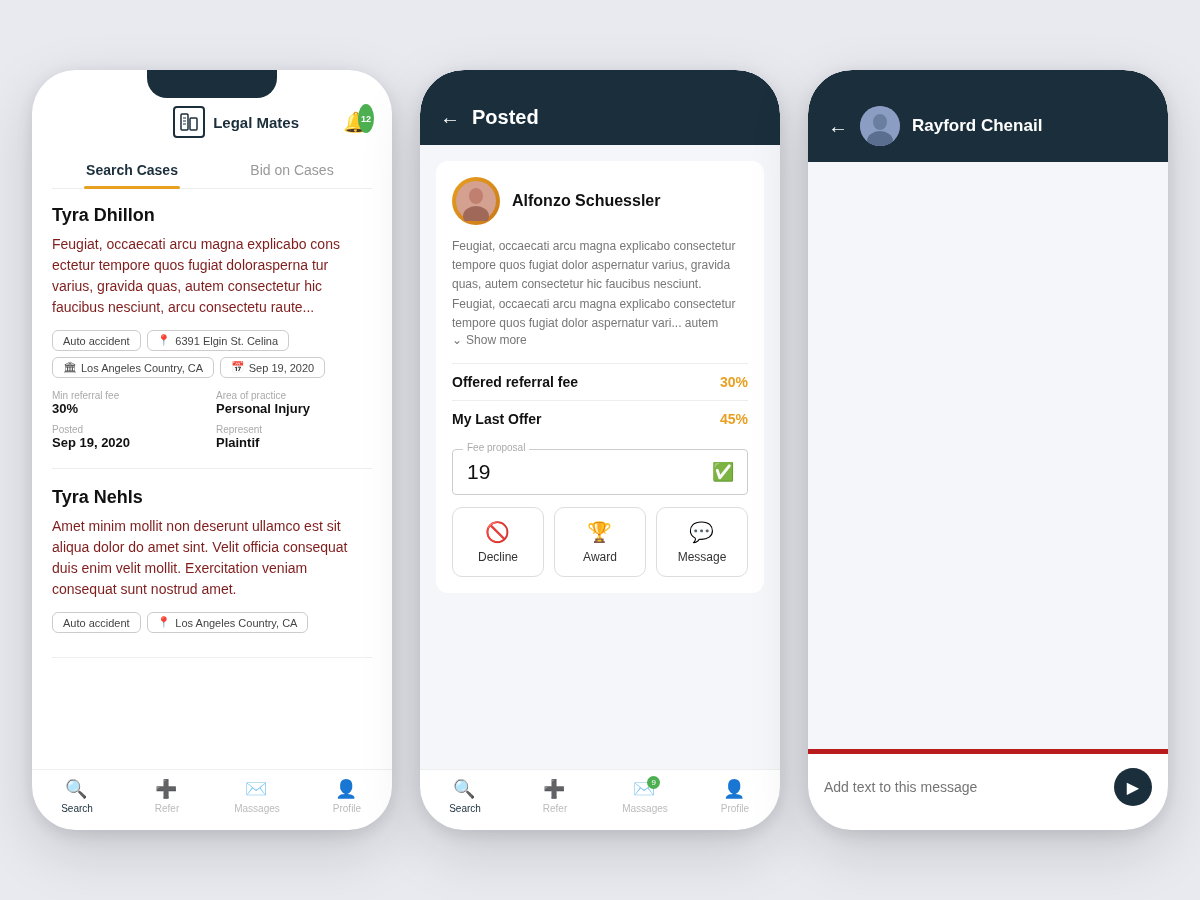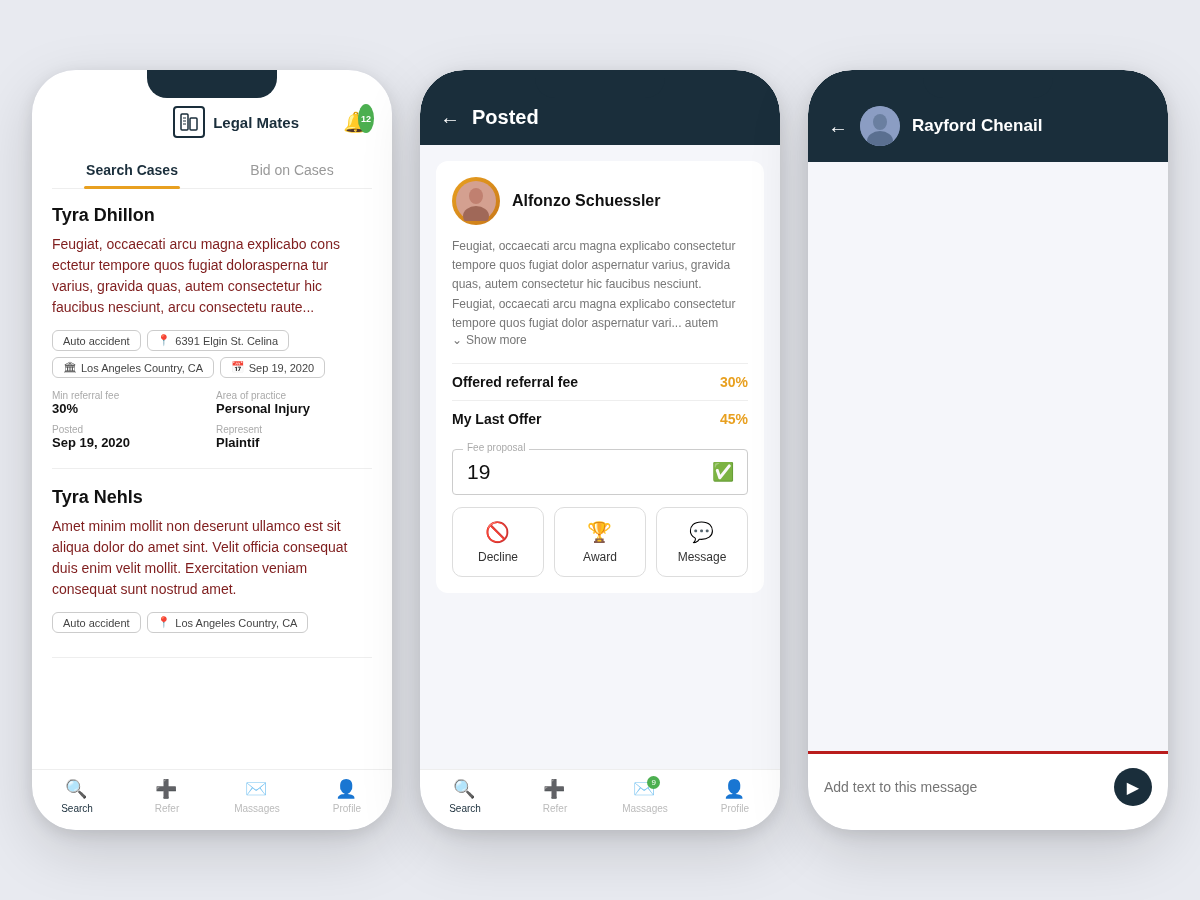--- a/index.html
+++ b/index.html
@@ -421,21 +421,21 @@
       flex: 1;
       background: #f5f6fa;
     }
     .phone3-input-bar {
       background: #fff;
       border-radius: 0 0 44px 44px;
       padding: 14px 16px 24px;
       display: flex;
       align-items: center;
       gap: 10px;
-      border-top: 3px solid #b91c1c;
+      border-top: 5px solid #b91c1c;
     }
     .message-input {
       flex: 1;
       border: none;
       outline: none;
       font-size: 14px;
       color: #aaa;
       background: transparent;
     }
     .send-btn {

